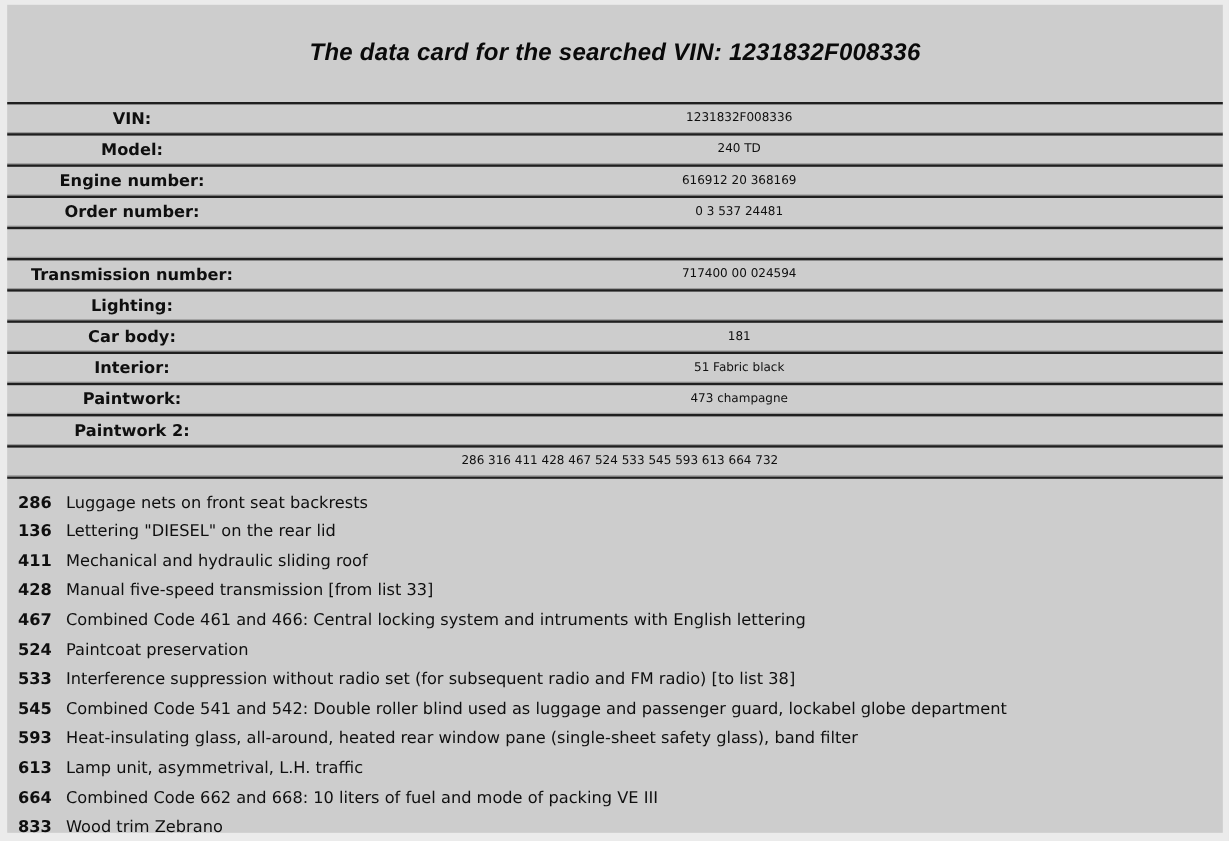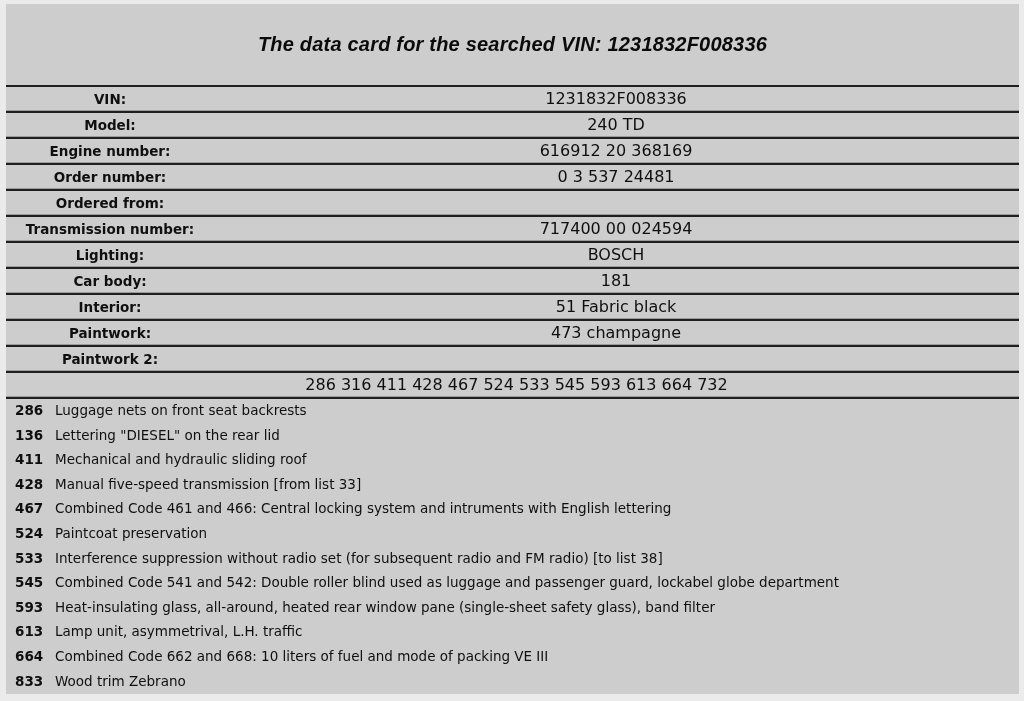--- a/index.html
+++ b/index.html
@@ -46,30 +46,30 @@
   .dlabel {
     width: 199px;
     padding-left: 9px;
     font-weight: bold;
     font-size: 13.5px;
     white-space: nowrap;
   }
   .dvalue {
     flex: 1;
     padding-left: 8px;
-    font-size: 16px;
+    font-size: 10px;
     white-space: nowrap;
   }
   .codes {
     padding-top: 3px;
   }
   .crow {
     display: flex;
     height: 24.6px;
-    align-items: flex-start;
+    align-items: flex-end;
   }
   .ccode {
     width: 49px;
     padding-left: 9px;
     font-weight: bold;
     font-size: 13.5px;
   }
   .cdesc {
     flex: 1;
     font-size: 13.5px;
@@ -96,29 +96,27 @@
     </div>
     <div class="drow">
       <div class="dlabel">Engine number:</div>
       <div class="dvalue">616912 20 368169</div>
     </div>
     <div class="drow">
       <div class="dlabel">Order number:</div>
       <div class="dvalue">0 3 537 24481</div>
     </div>
     <div class="drow">
-      <div class="dlabel">Ordered from:</div>
     </div>
     <div class="drow">
       <div class="dlabel">Transmission number:</div>
       <div class="dvalue">717400 00 024594</div>
     </div>
     <div class="drow">
       <div class="dlabel">Lighting:</div>
-      <div class="dvalue">BOSCH</div>
     </div>
     <div class="drow">
       <div class="dlabel">Car body:</div>
       <div class="dvalue">181</div>
     </div>
     <div class="drow">
       <div class="dlabel">Interior:</div>
       <div class="dvalue">51 Fabric black</div>
     </div>
     <div class="drow">

